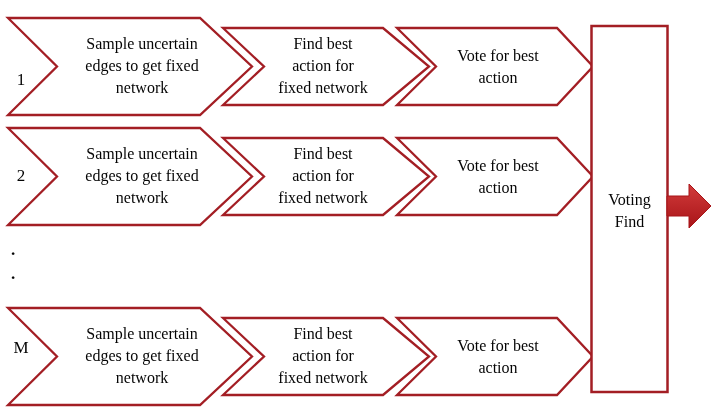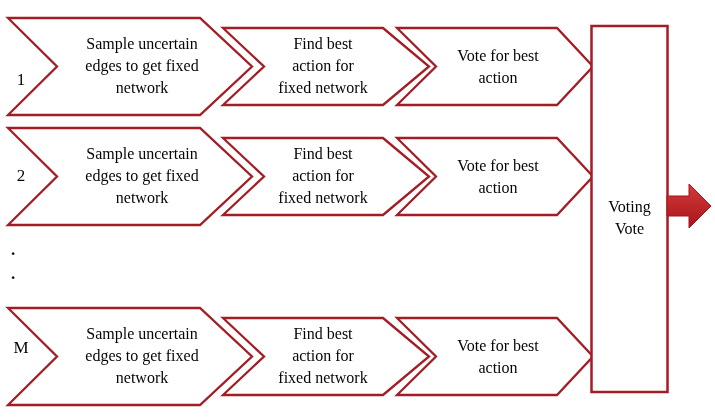--- a/index.html
+++ b/index.html
@@ -128,18 +128,18 @@
   <div class="label" style="left:243px; top:323px; width:160px;">
     <span>Find best</span>
     <span>action for</span>
     <span>fixed network</span>
   </div>
   <div class="label" style="left:418px; top:335px; width:160px;">
     <span>Vote for best</span>
     <span>action</span>
   </div>
 
-  <div class="label" style="left:591px; top:196px; width:77px;">
+  <div class="label" style="left:591px; top:189px; width:77px;">
     <span>Voting</span>
-    <span>Vote</span>
+    <span>Find</span>
   </div>
 
 </div>
 
 </body></html>

